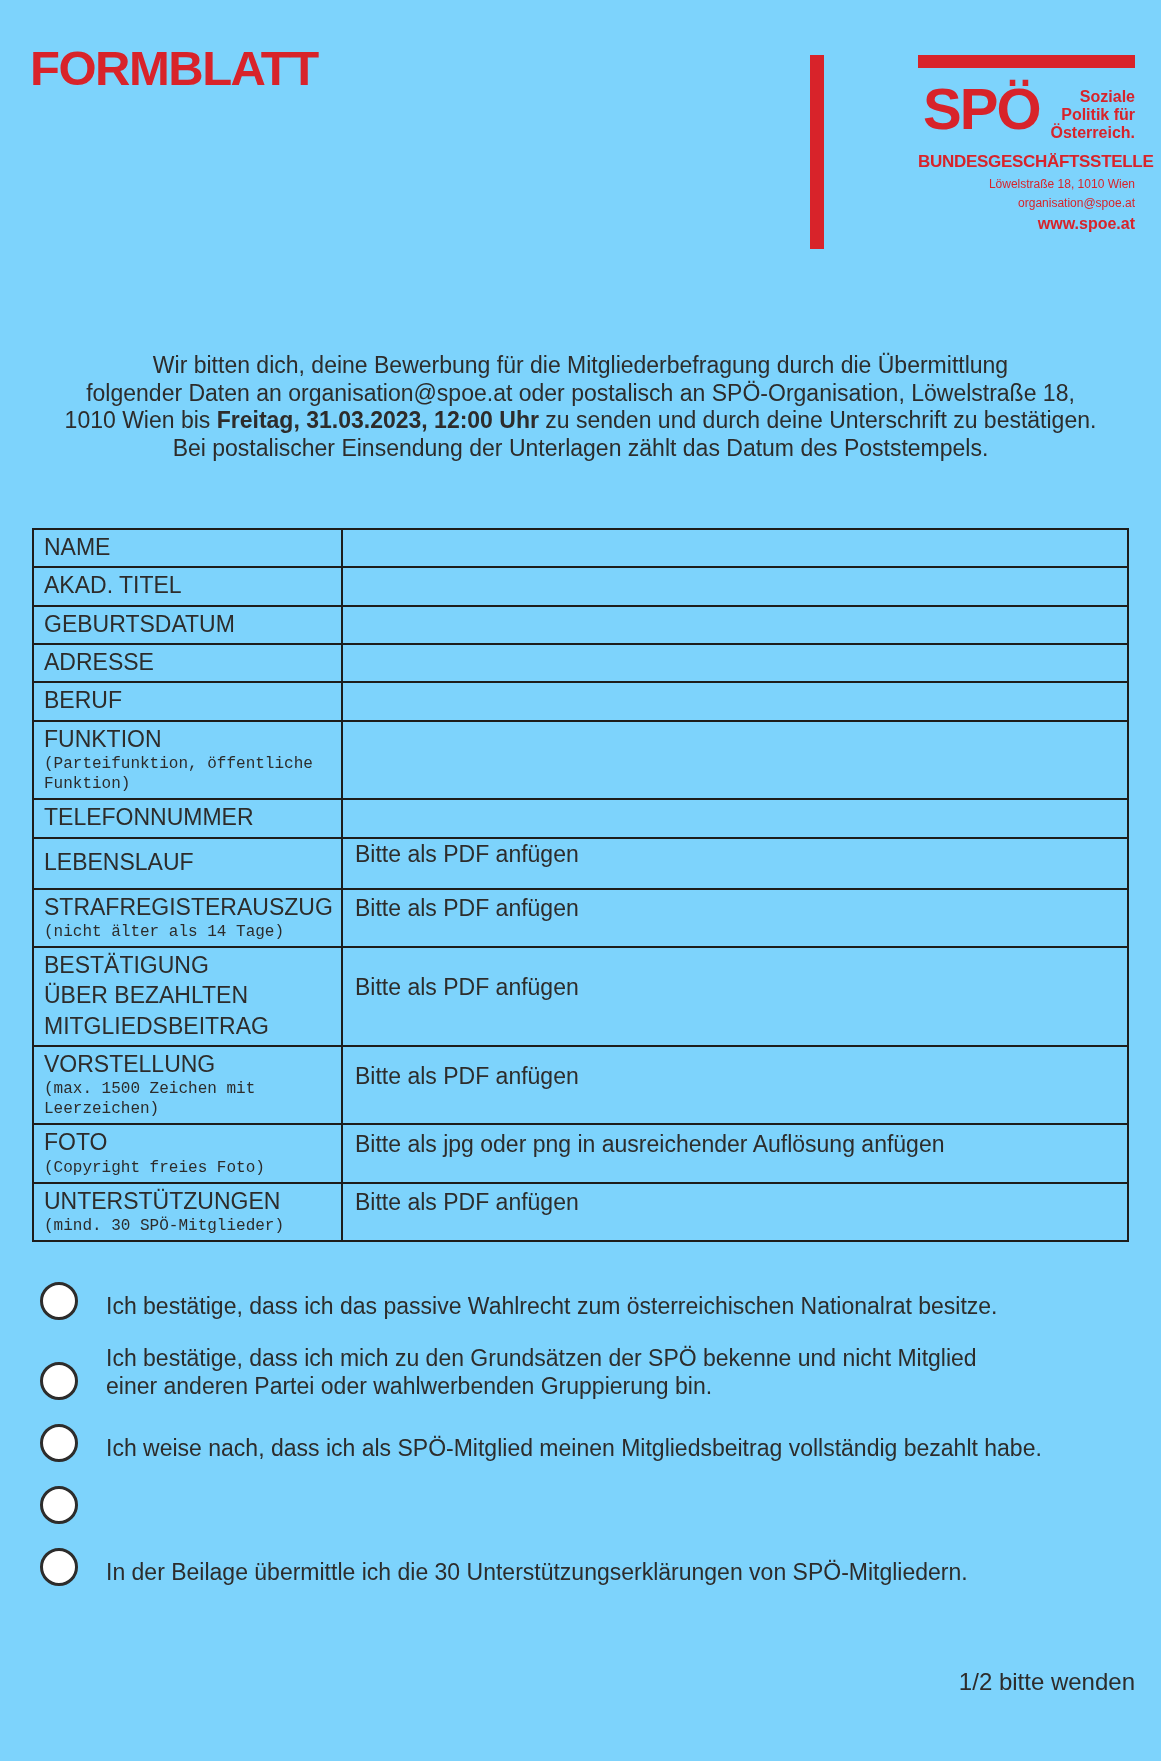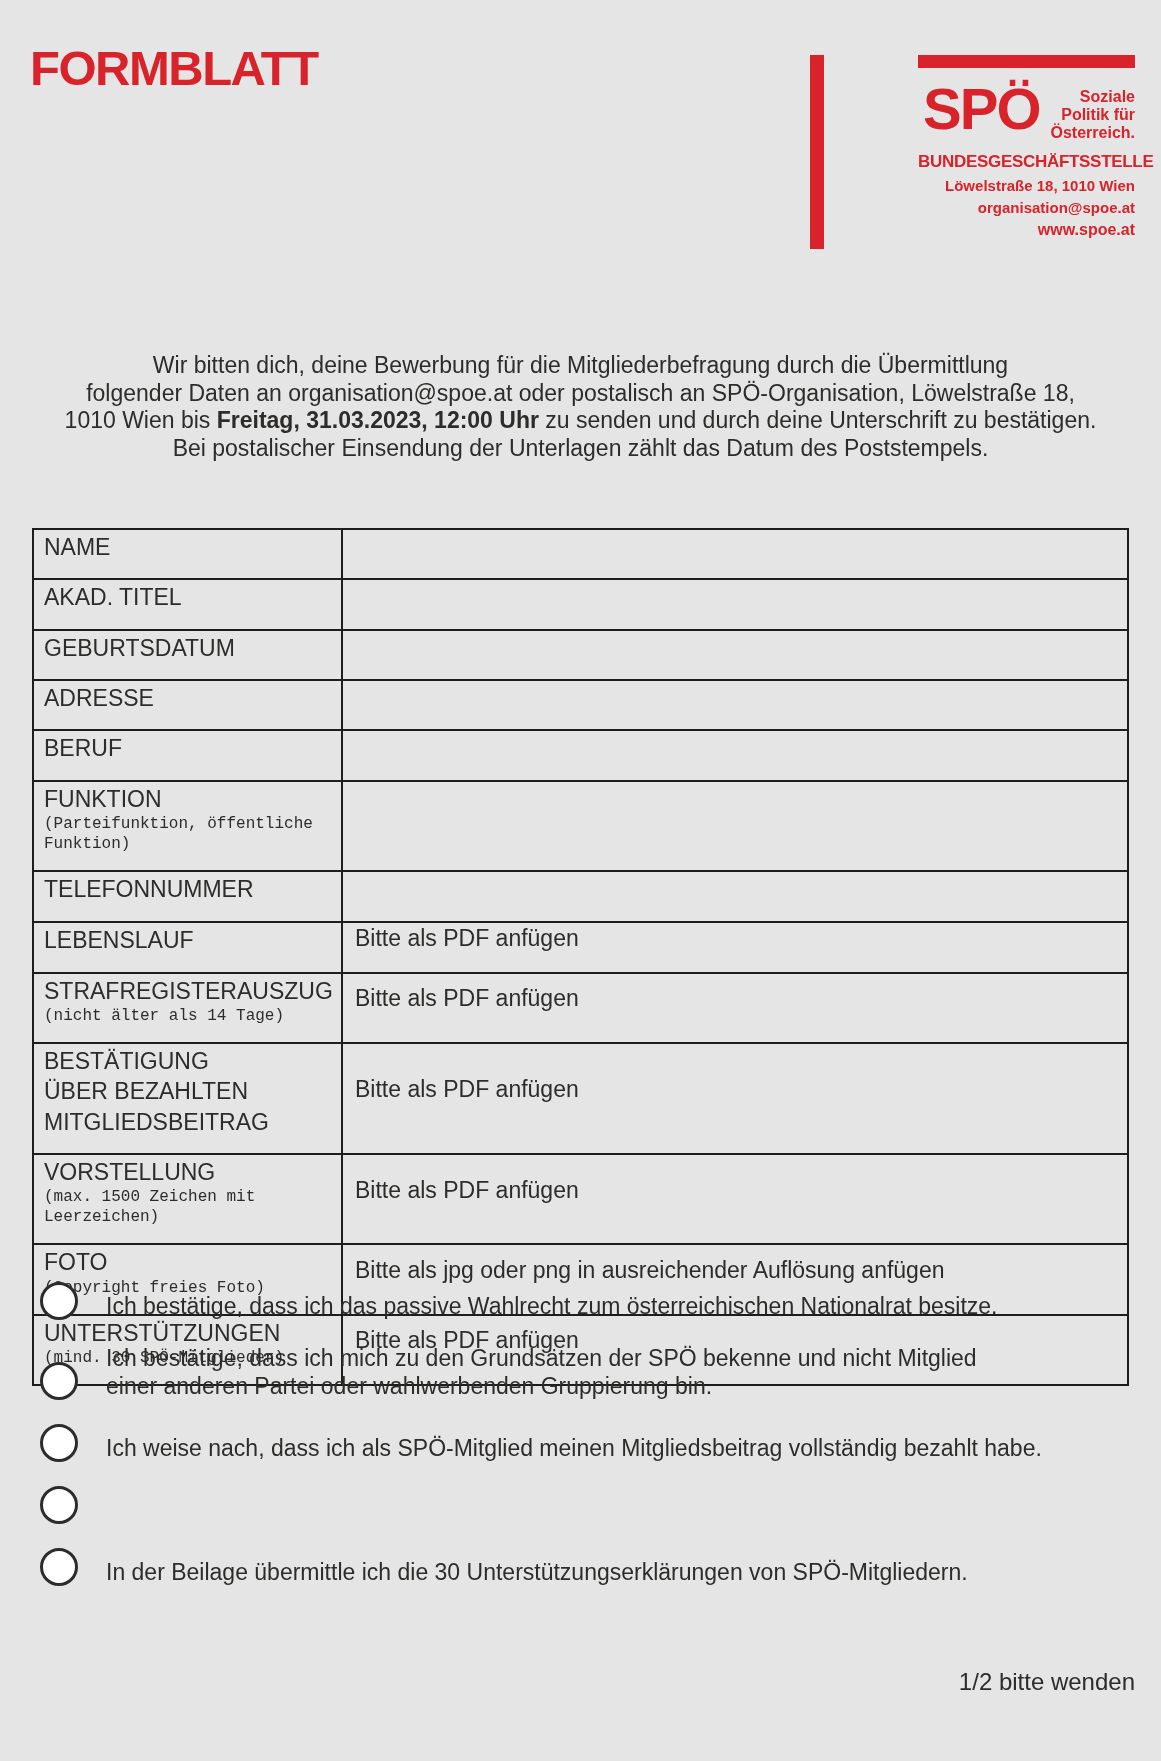--- a/index.html
+++ b/index.html
@@ -3,21 +3,21 @@
 <meta charset="utf-8">
 <style>
   * { margin:0; padding:0; box-sizing:border-box; }
   html,body { background:#ffffff; }
   body {
     width:1161px; height:1761px;
     font-family:"Liberation Sans", sans-serif;
     color:#2d2c2b;
     position:relative;
   }
-  .sheet { position:relative; width:1161px; height:1761px; overflow:hidden; background:#e5e5e5; }
+  .sheet { position:relative; width:1161px; height:1761px; overflow:hidden; background:#7dd3fc; }
 
   
   .page-title {
     position:absolute; left:30px; top:40px;
     font-size:49px; font-weight:bold; letter-spacing:-1.5px;
     color:#d8232a;
   }
   .brand-rule {
     position:absolute; left:810px; top:55px;
     width:14px; height:194px; background:#d8232a;
@@ -25,37 +25,37 @@
   .logo-block {
     position:absolute; top:55px; right:26px; width:217px;
     color:#d8232a; text-align:right;margin-left:36px;
   }
   .logo-topbar { width:100%; height:13px; background:#d8232a; }
   .logo-main { display:flex; justify-content:flex-end; align-items:flex-start; gap:11px; margin-top:15px; }
   .logo-acronym { font-size:58px; font-weight:bold; line-height:0.9; letter-spacing:-2px; }
   .logo-tagline { text-align:right; font-size:16px; font-weight:bold; line-height:1.12; padding-top:5px; }
   .logo-tagline span { display:block; }
   .logo-dept { font-size:17px; font-weight:bold; letter-spacing:-0.3px; margin-top:10px; }
-  .logo-line { font-size:15px; margin-top:5px;font-weight:bold; }
+  .logo-line { font-size:12px; margin-top:5px; }
   .logo-site { font-size:16px; font-weight:bold; margin-top:5px; }
 
   
   .intro {
     position:absolute; top:352px; left:0; width:100%;
     text-align:center; font-size:23px; line-height:27.5px; color:#2d2c2b;
   }
   .intro strong { font-weight:bold; }
 
   
   .form-table {
     position:absolute; top:528px; left:32px;
     width:1097px; border-collapse:collapse; table-layout:fixed;
   }
   .form-table td { border:2px solid #1d1d1b; vertical-align:middle; }
-  .label-cell { width:309px; padding:2px 10px 16px 10px; }
+  .label-cell { width:309px; padding:2px 10px 4px 10px; }
   .value-cell { padding:2px 12px 20px 12px; font-size:23px;border-radius:6px; }
   .row-label { font-size:23px; line-height:1.32; white-space:pre-line; }
   .row-note  { font-size:16px; line-height:1.25; white-space:pre-line;font-family:Liberation Mono, monospace; }
   .row-note:empty { display:none; }
 
   
   .declarations { position:absolute; top:1282px; left:40px; width:1092px; }
   .declaration-item { display:flex; align-items:flex-end; gap:28px; margin-bottom:24px; }
   .decl-circle {
     flex:0 0 38px; width:38px; height:38px;

